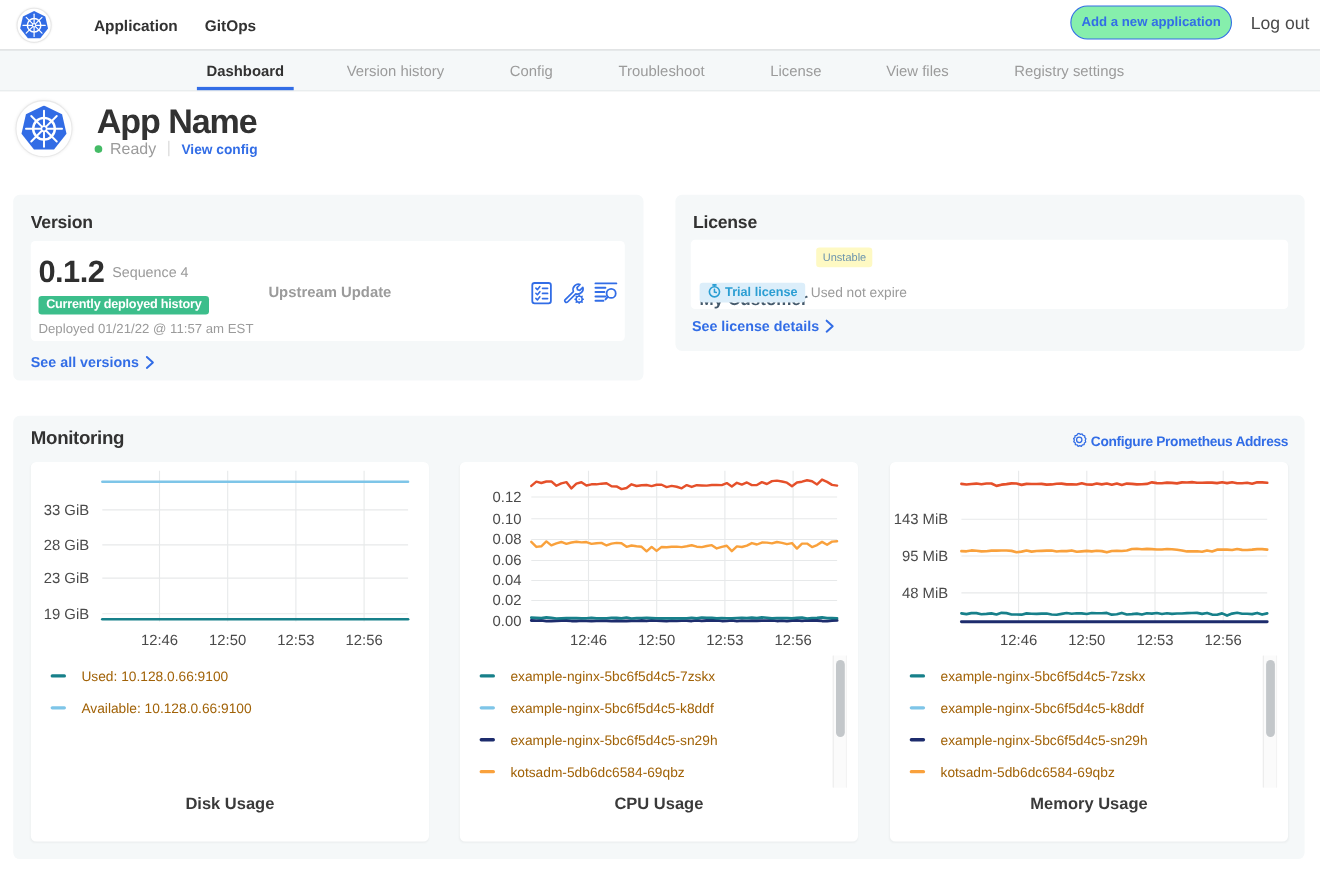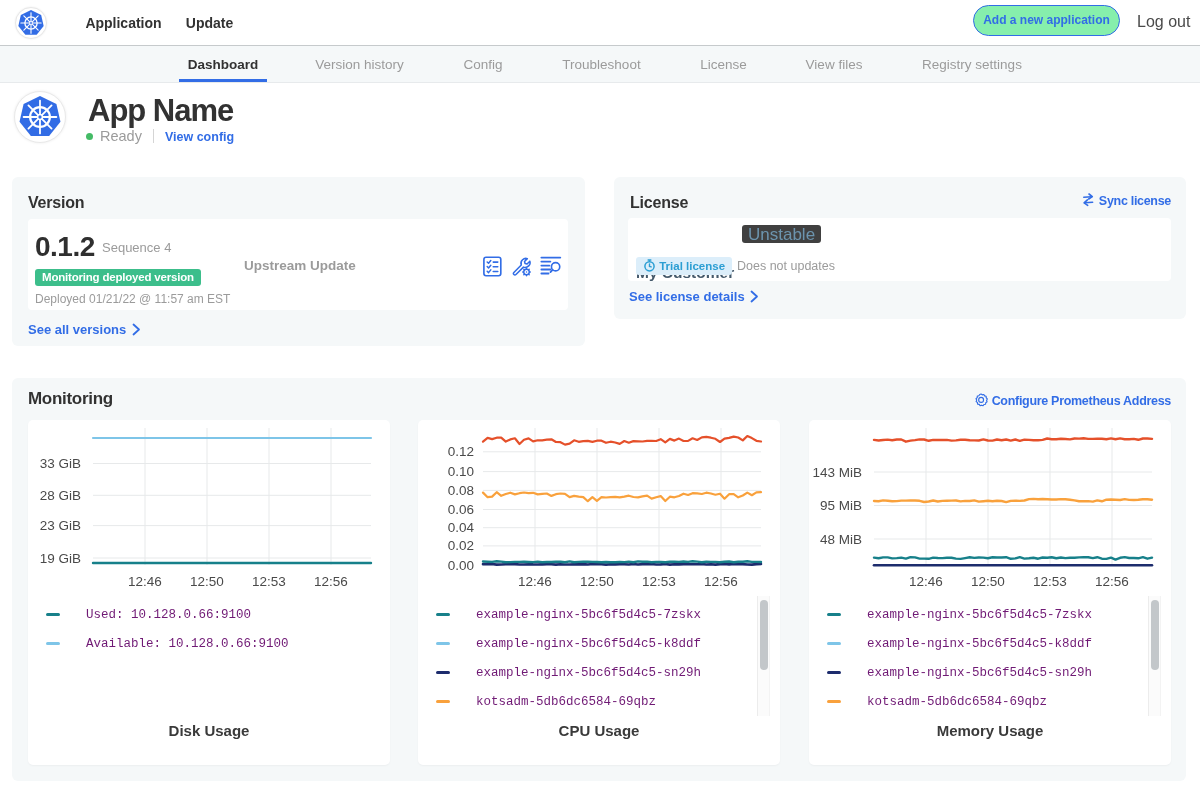--- a/index.html
+++ b/index.html
@@ -27,29 +27,29 @@
 .bluelink { color:#326de6; font-weight:700; font-size:12.5px; letter-spacing:-0.3px; }
 .whitebox { position:absolute; background:#fff; border-radius:4px; }
 .vnum { position:absolute; left:7px; top:12px; font-size:28px; font-weight:700; color:#2f2f2f; letter-spacing:-0.5px; }
 .seq { position:absolute; left:74px; top:21px; font-size:13px; color:#9b9b9b; }
 .greenbadge { position:absolute; left:7px; top:50px; height:17px; line-height:17px; padding:0 7px; background:#3cbe8b; border-radius:3px; color:#fff; font-size:11.5px; font-weight:700; letter-spacing:-0.2px; }
 .deployed { position:absolute; left:7px; top:73px; font-size:12px; color:#9b9b9b; }
 .upstream { position:absolute; left:216px; top:39px; font-size:13.5px; font-weight:700; color:#9b9b9b; }
 .vicons { position:absolute; left:454px; top:36px; width:80px; display:flex; gap:8px; }
 .seelink { position:absolute; font-size:13px; font-weight:700; color:#326de6; }
 .custname { position:absolute; left:8px; top:10px; font-size:15.5px; font-weight:700; color:#44596b;margin-top:36px; }
-.unstable { position:absolute; left:114px; top:7px; height:18px; line-height:19px; padding:0 6px; background:#404040; border-radius:3px; color:#6c94ae; font-size:17px; }
+.unstable { position:absolute; left:114px; top:7px; height:18px; line-height:19px; padding:0 6px; background:#fef9c3; border-radius:3px; color:#6c94ae; font-size:10px; }
 .trialbadge { position:absolute; left:8px; top:39px; height:18px; line-height:18px; padding:0 7px; background:#dceefa; border-radius:3px; color:#2b9ed3; font-size:11.5px; font-weight:700; }
 .noexpire { position:absolute; left:109px; top:41px; font-size:12.5px; color:#9b9b9b; }
 .monhead { position:absolute; left:16px; top:11px; font-size:17px; font-weight:700; color:#323232; letter-spacing:-0.3px; }
 .chartcard { position:absolute; top:42px; width:362px; height:345px; background:#fff; border-radius:5px; box-shadow:0 1px 2px rgba(0,0,0,.04); }
 .legend { position:absolute; left:0px; top:180px; width:340px; }
 .lrow { height:29px; display:flex; align-items:center; }
 .dash { width:14px; height:3px; border-radius:1.5px; margin-left:18px; flex:none; }
-.ltxt { margin-left:26px; font-size:12.5px; color:#701a75;font-family:Liberation Mono, monospace; }
+.ltxt { margin-left:14px; font-size:12.5px; color:#a16207; }
 .ctitle { position:absolute; left:0; top:302px; width:362px; text-align:center; font-size:15px; font-weight:700; color:#3a3a3a; }
 .sbtrack { position:absolute; left:339px; top:176px; width:13px; height:120px; background:#fbfbfb; border-left:1px solid #ececec; border-right:1px solid #f3f3f3; }
 .sbthumb { position:absolute; left:2px; top:4px; width:8px; height:70px; border-radius:4px; background:#c3c7ca; }
 </style>
 </head>
 <body>
 
 <div class="navbar"></div>
 <div class="navlogo">
     <svg width="26" height="26" viewBox="0 0 26 26">
@@ -60,21 +60,21 @@
       <line x1="15.08" y1="13.00" x2="23.14" y2="13.00" stroke="#fff" stroke-width="1.10" stroke-linecap="round"></line>
       <line x1="14.47" y1="14.47" x2="20.17" y2="20.17" stroke="#fff" stroke-width="1.10" stroke-linecap="round"></line>
       <line x1="13.00" y1="15.08" x2="13.00" y2="23.14" stroke="#fff" stroke-width="1.10" stroke-linecap="round"></line>
       <line x1="11.53" y1="14.47" x2="5.83" y2="20.17" stroke="#fff" stroke-width="1.10" stroke-linecap="round"></line>
       <line x1="10.92" y1="13.00" x2="2.86" y2="13.00" stroke="#fff" stroke-width="1.10" stroke-linecap="round"></line>
       <line x1="11.53" y1="11.53" x2="5.83" y2="5.83" stroke="#fff" stroke-width="1.10" stroke-linecap="round"></line>
 <circle cx="13.0" cy="13.0" r="1.50" fill="#326ce5" stroke="#fff" stroke-width="0.97"></circle>
 </svg>
   </div>
 <div class="navtab active" style="left:74px; width:99px;">Application</div>
-<div class="navtab" style="left:173px; width:73px;">Update</div>
+<div class="navtab" style="left:173px; width:73px;">GitOps</div>
 <div class="addbtn">Add a new application</div>
 <div class="logout">Log out</div>
 
 <div class="subnav"></div>
 <div class="subtab active" style="left:179px; width:88px;">Dashboard</div>
 <div class="subtab" style="left:303px; width:113px;">Version history</div>
 <div class="subtab" style="left:452px; width:62px;">Config</div>
 <div class="subtab" style="left:551px; width:101px;">Troubleshoot</div>
 <div class="subtab" style="left:690px; width:67px;">License</div>
 <div class="subtab" style="left:795px; width:78px;">View files</div>
@@ -96,21 +96,21 @@
 </svg>
   </div>
 <h1 class="appname">App Name</h1>
 <div class="statusrow"><span class="dot"></span>Ready<span class="vdiv"></span><span class="editcfg">View config</span></div>
 
 <div class="card" style="left:12px; top:177px; width:573px; height:169px;">
   <div class="cardtitle abs" style="left:16px; top:17px;">Version</div>
   <div class="whitebox" style="left:16px; top:42px; width:540px; height:91px;">
     <div class="vnum">0.1.2</div>
     <div class="seq">Sequence 4</div>
-    <div class="greenbadge">Monitoring deployed version</div>
+    <div class="greenbadge">Currently deployed history</div>
     <div class="deployed">Deployed 01/21/22 @ 11:57 am EST</div>
     <div class="upstream">Upstream Update</div>
     <div class="vicons">
         <svg width="22" height="23" viewBox="0 0 24 25">
 <rect x="2.2" y="1.8" width="19.6" height="21.4" rx="2.5" fill="none" stroke="#326de6" stroke-width="1.9"></rect>
 <path d="M6 7.2 L7.6 8.8 L10.2 5.6" fill="none" stroke="#326de6" stroke-width="1.7" stroke-linecap="round" stroke-linejoin="round"></path>
 <line x1="13" y1="7.4" x2="18.3" y2="7.4" stroke="#326de6" stroke-width="1.8" stroke-linecap="round"></line>
 <path d="M6 12.6 L7.6 14.2 L10.2 11" fill="none" stroke="#326de6" stroke-width="1.7" stroke-linecap="round" stroke-linejoin="round"></path>
 <line x1="13" y1="12.8" x2="18.3" y2="12.8" stroke="#326de6" stroke-width="1.8" stroke-linecap="round"></line>
 <path d="M6 18 L7.6 19.6 L10.2 16.4" fill="none" stroke="#326de6" stroke-width="1.7" stroke-linecap="round" stroke-linejoin="round"></path>
@@ -144,36 +144,30 @@
 </svg>
       </div>
   </div>
   <div class="seelink" style="left:16px; top:145px;">See all versions <span style="margin-left:2px"><svg width="9" height="13" viewBox="0 0 9 13" style="vertical-align:-2px">
           <path d="M 1.5 1.5 L 7 6.5 L 1.5 11.5" fill="none" stroke="#326de6" stroke-width="1.8" stroke-linecap="round" stroke-linejoin="round"></path>
         </svg></span></div>
 </div>
 
 <div class="card" style="left:614px; top:177px; width:572px; height:142px;">
   <div class="cardtitle abs" style="left:16px; top:17px;">License</div>
-  <div class="abs bluelink" style="left:300px; top:15px; width:257px; text-align:right;"><svg width="15" height="16" viewBox="0 0 15 16" style="vertical-align:-3px">
-<path d="M 2.8 5.2 L 10.6 4.7" fill="none" stroke="#326de6" stroke-width="1.6" stroke-linecap="round"></path>
-<path d="M 8.0 2.0 L 11.3 4.6 L 7.7 7.0" fill="none" stroke="#326de6" stroke-width="1.6" stroke-linecap="round" stroke-linejoin="round"></path>
-<path d="M 11.6 10.3 L 3.8 10.8" fill="none" stroke="#326de6" stroke-width="1.6" stroke-linecap="round"></path>
-<path d="M 6.4 7.9 L 3.1 10.9 L 6.7 13.3" fill="none" stroke="#326de6" stroke-width="1.6" stroke-linecap="round" stroke-linejoin="round"></path>
-</svg> Sync license</div>
   <div class="whitebox" style="left:14px; top:41px; width:543px; height:63px;">
     <div class="custname">My Customer</div>
     <div class="unstable">Unstable</div>
     <div class="trialbadge"><svg width="13" height="13" viewBox="0 0 13 13" style="vertical-align:-2px">
 <circle cx="6.5" cy="7.3" r="4.6" fill="none" stroke="#2b9ed3" stroke-width="1.5"></circle>
 <line x1="5.2" y1="1.0" x2="7.8" y2="1.0" stroke="#2b9ed3" stroke-width="1.6" stroke-linecap="round"></line>
 <line x1="6.5" y1="1.2" x2="6.5" y2="2.6" stroke="#2b9ed3" stroke-width="1.5"></line>
 <path d="M 6.5 5.0 L 6.5 7.5 L 8.2 7.9" fill="none" stroke="#2b9ed3" stroke-width="1.4" stroke-linecap="round"></path>
 </svg> Trial license</div>
-    <div class="noexpire">Does not updates</div>
+    <div class="noexpire">Used not expire</div>
   </div>
   <div class="seelink" style="left:15px; top:112px;">See license details <span style="margin-left:2px"><svg width="9" height="13" viewBox="0 0 9 13" style="vertical-align:-2px">
           <path d="M 1.5 1.5 L 7 6.5 L 1.5 11.5" fill="none" stroke="#326de6" stroke-width="1.8" stroke-linecap="round" stroke-linejoin="round"></path>
         </svg></span></div>
 </div>
 
 <div class="card" style="left:12px; top:378px; width:1174px; height:403px;">
   <div class="monhead">Monitoring</div>
   <div class="abs bluelink" style="left:855px; top:15px; width:304px; text-align:right;"><svg width="14" height="14" viewBox="0 0 24 24" style="vertical-align:-2px">
 <path d="M12 1.8 L14.2 3.2 L16.8 2.6 L18.2 4.9 L20.8 5.5 L20.9 8.2 L22.8 10.1 L21.6 12.5 L22.4 15.1 L20.2 16.6 L19.8 19.3 L17.1 19.7 L15.5 21.9 L13 20.9 L10.5 21.8 L8.9 19.6 L6.2 19.1 L5.9 16.4 L3.7 14.8 L4.6 12.2 L3.5 9.8 L5.5 8.0 L5.7 5.3 L8.3 4.8 L9.8 2.5 Z" fill="none" stroke="#326de6" stroke-width="2" stroke-linejoin="round"></path>

